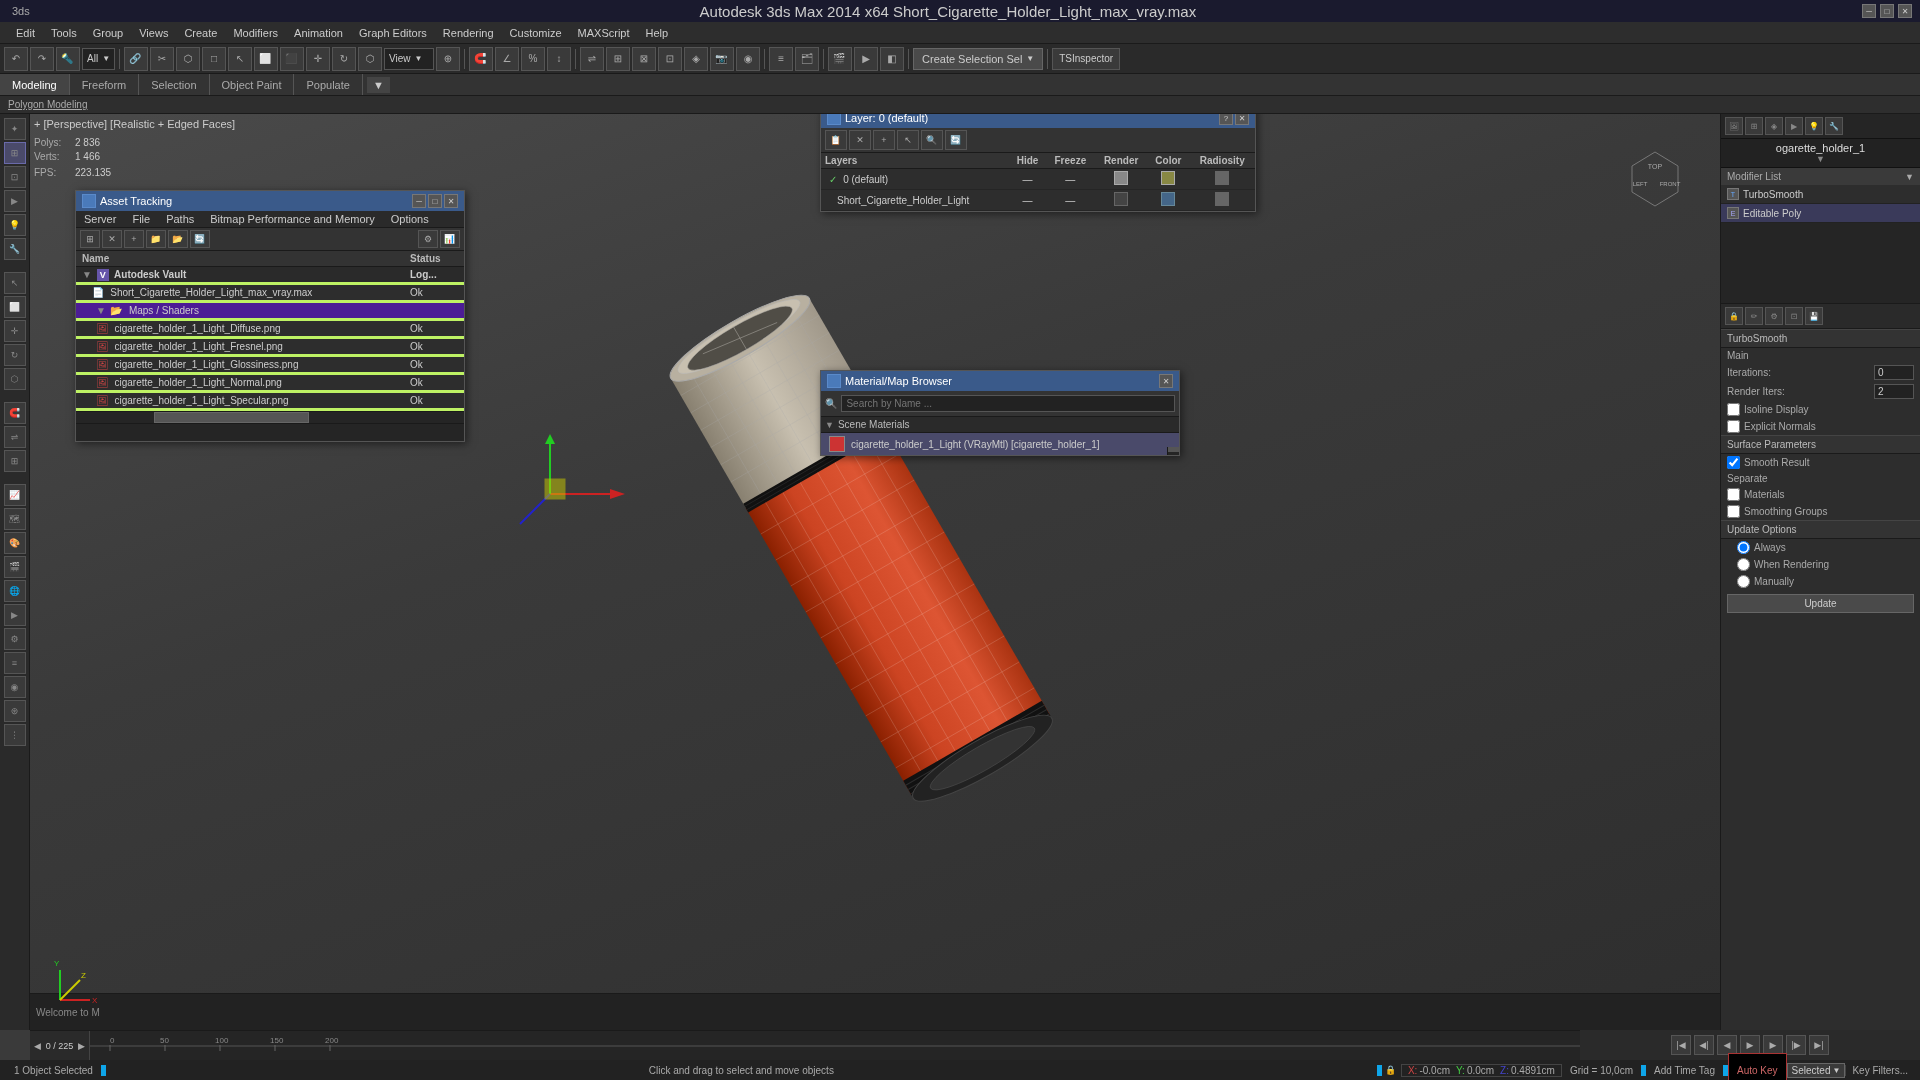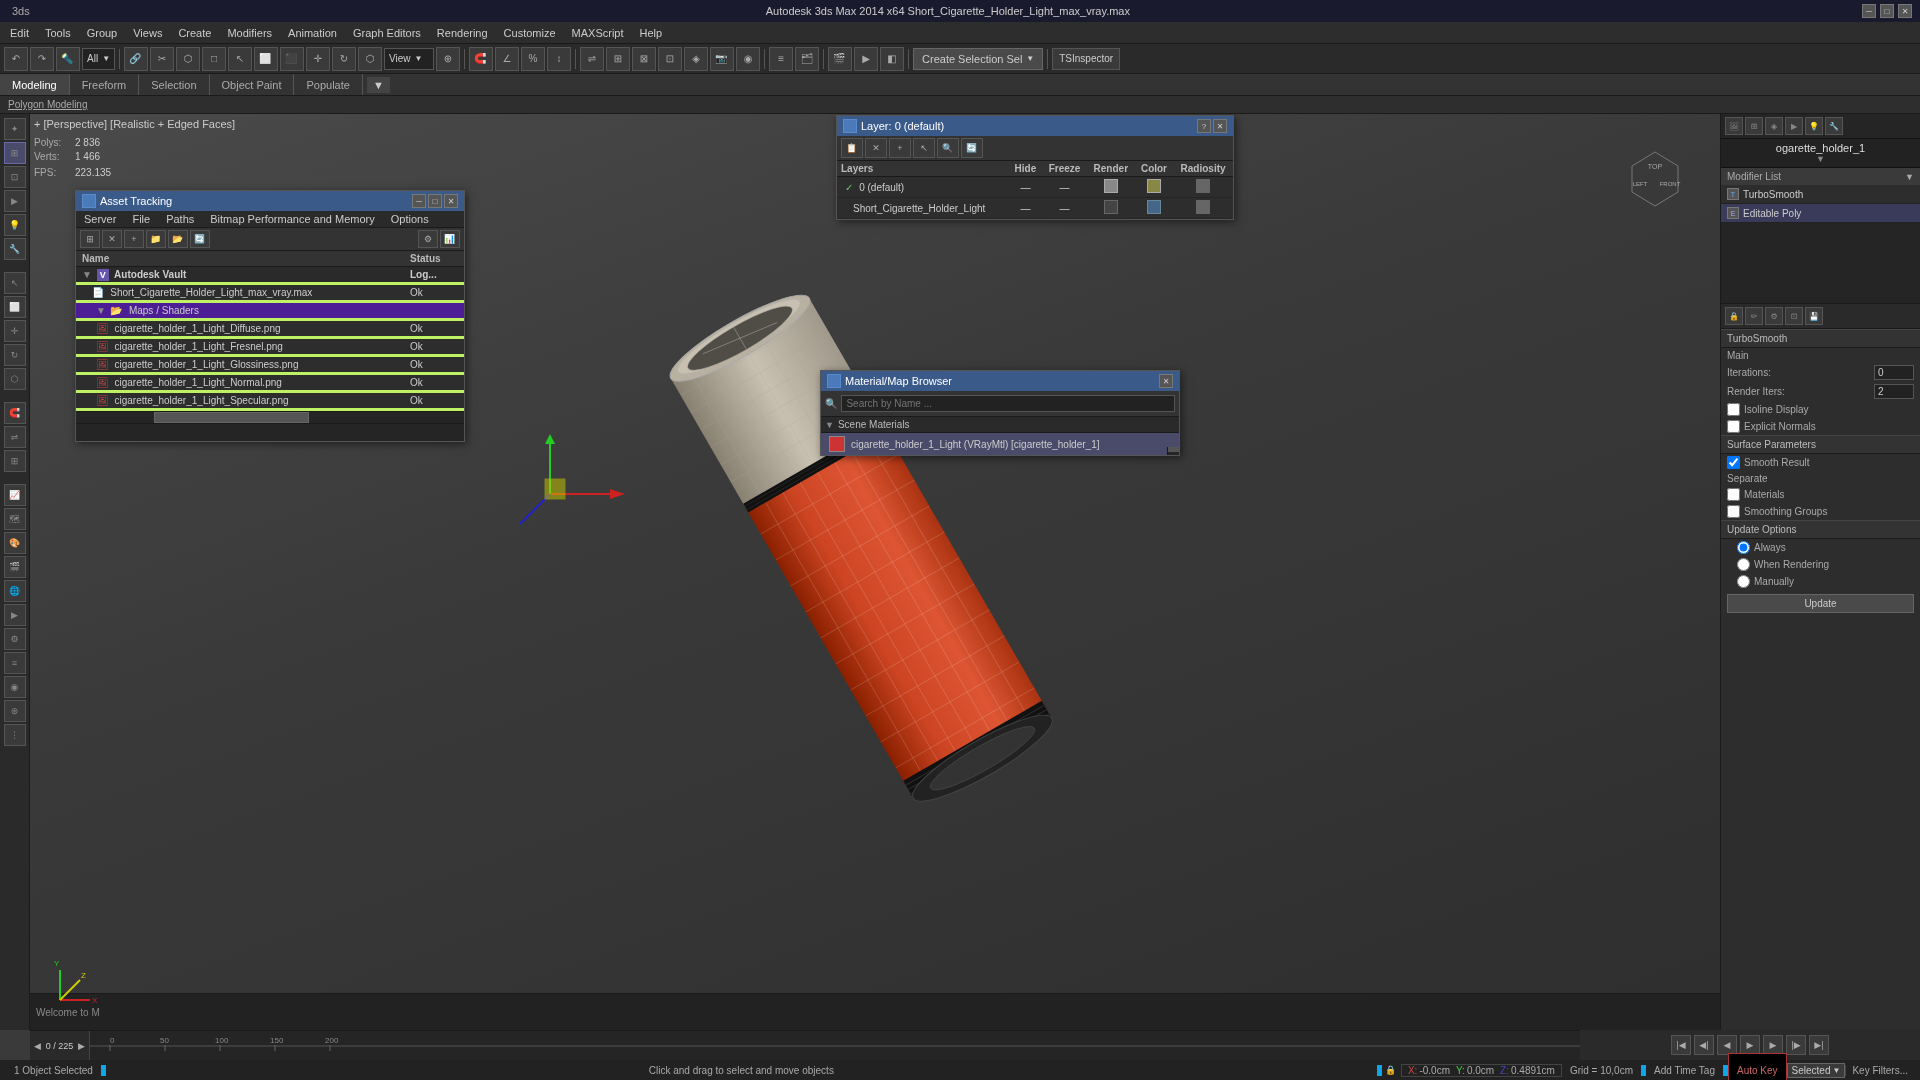--- a/index.html
+++ b/index.html
@@ -22,21 +22,21 @@
       display: flex;
       align-items: center;
       justify-content: space-between;
       padding: 0 8px;
       position: absolute;
       top: 0;
       z-index: 1000;
     }
     #title-bar .title {
       color: #ccc;
-      font-size: 11px;
+      font-size: 15px;
       flex: 1;
       text-align: center;
     }
     #title-bar .window-controls {
       display: flex;
       gap: 4px;
     }
     #title-bar .win-btn {
       width: 14px;
       height: 14px;
@@ -52,21 +52,21 @@
 
     
     #menu-bar {
       position: absolute;
       top: 22px;
       width: 100%;
       height: 22px;
       background: #2d2d2d;
       display: flex;
       align-items: center;
-      padding: 0 2px;
+      padding: 0 8px;
       z-index: 999;
       border-bottom: 1px solid #1a1a1a;
     }
     .menu-item {
       padding: 2px 8px;
       color: #ccc;
       cursor: pointer;
       font-size: 11px;
       white-space: nowrap;
     }
@@ -471,28 +471,27 @@
     }
     .at-status-bar {
       height: 18px;
       background: #252525;
       border-top: 1px solid #1a1a1a;
     }
 
     
     #layer-window {
       position: absolute;
-      top: 115px;
+      top: 107px;
       left: 820px;
-      width: 398px;
+      width: 436px;
       background: #2d2d2d;
       border: 1px solid #555;
       box-shadow: 2px 2px 8px rgba(0,0,0,0.5);
       z-index: 100;
-      margin-left: 16px;
     }
     .lw-toolbar {
       display: flex;
       align-items: center;
       gap: 2px;
       padding: 2px 4px;
       background: #333;
       border-bottom: 1px solid #1a1a1a;
     }
     .lw-btn {

